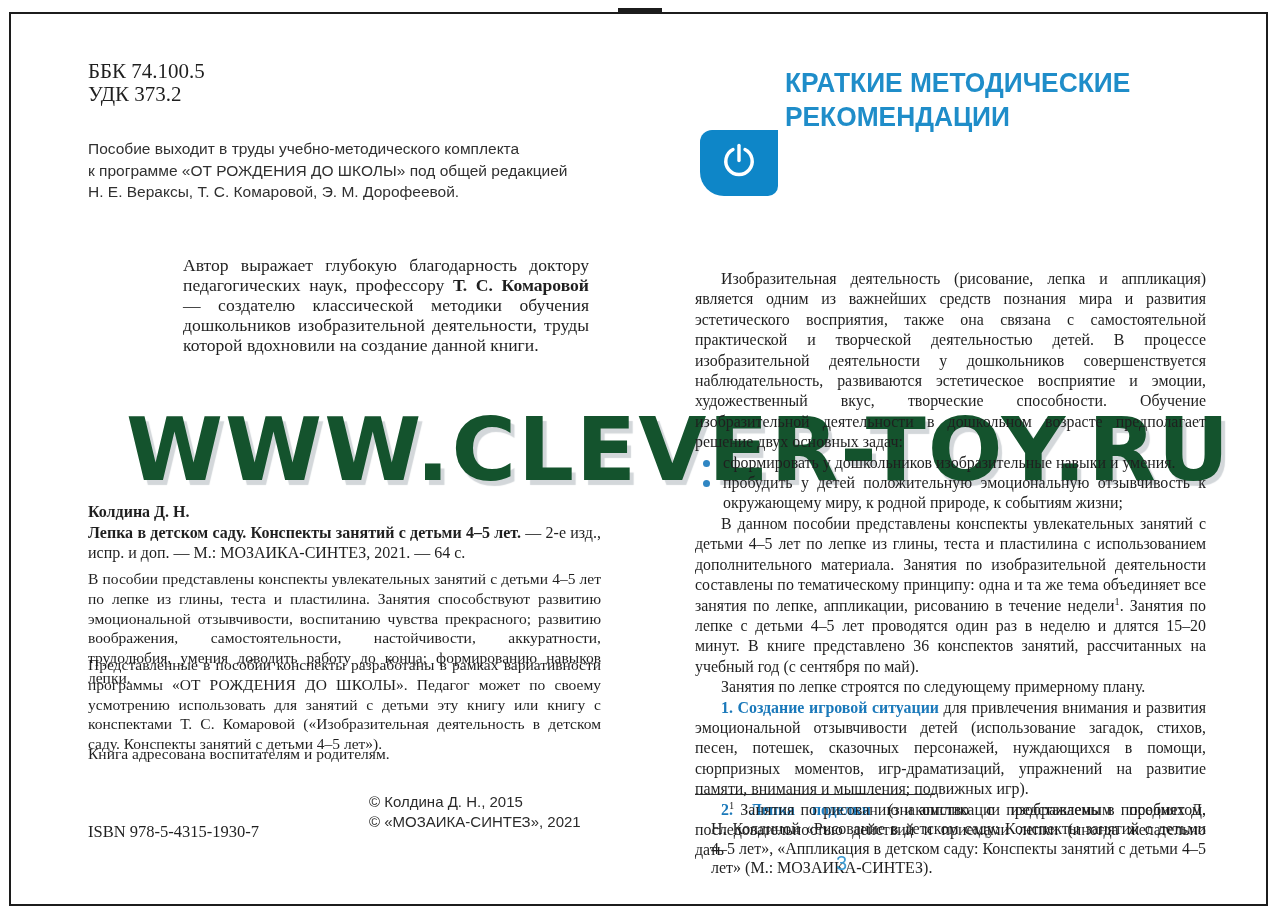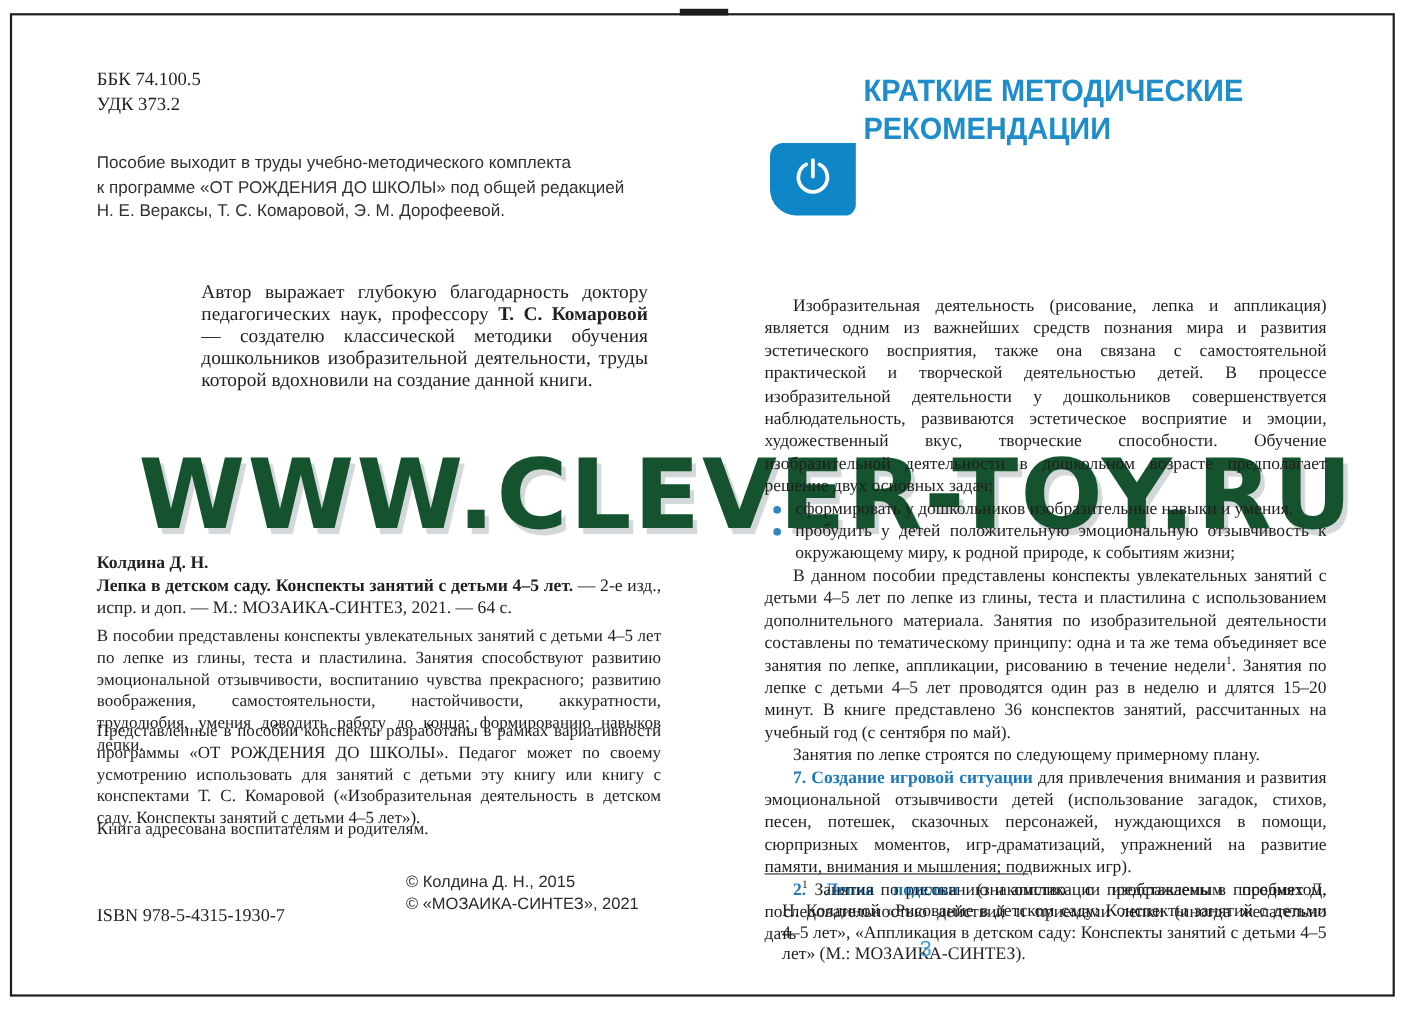--- a/index.html
+++ b/index.html
@@ -14,21 +14,21 @@
   .sans{font-family:"Liberation Sans",sans-serif;}
   .just{text-align:justify;}
   p{margin:0;}
 
   
   .watermark{position:absolute;left:126px;top:398px;z-index:1;white-space:nowrap;
              font-family:"DejaVu Sans",sans-serif;font-weight:bold;font-size:88px;
              letter-spacing:2px;color:#14532d;text-shadow:4px 5px 1px #d3d7da;}
 
   
-  .codes{left:88px;top:60px;font-size:17px;line-height:23px;}
+  .codes{left:88px;top:60px;font-size:21px;line-height:23px;}
   .series-note{left:88px;top:138px;font-size:15.5px;line-height:21.5px;color:#303030;white-space:nowrap;}
   .ack{left:183px;top:256px;width:406px;font-size:17.6px;line-height:19.9px;}
   .bib{left:88px;top:502px;width:513px;font-size:16px;line-height:20.6px;}
   .annotation{left:88px;width:513px;font-size:15.5px;line-height:19.8px;}
   .ann-1{top:569px;} .ann-2{top:655px;} .ann-3{top:744px;}
   .copyrights{left:369px;top:792px;font-size:15px;line-height:20px;color:#2b2b2b;}
   .isbn{left:88px;top:822px;font-size:16.5px;}
 
   
   .heading{left:785px;top:66px;font-family:"Liberation Sans",sans-serif;font-weight:700;
@@ -105,21 +105,21 @@
   </div>
 
   <div class="abs body-col serif">
     <p class="ind just">Изобразительная деятельность (рисование, лепка и аппликация) является одним из важнейших средств познания мира и развития эстетического восприятия, также она связана с самостоятельной практической и творческой деятельностью детей. В процессе изобразительной деятельности у дошкольников совершенствуется наблюдательность, развиваются эстетическое восприятие и эмоции, художественный вкус, творческие способности. Обучение изобразительной деятельности в дошкольном возрасте предполагает решение двух основных задач:</p>
     <ul class="bullets">
       <li><span>сформировать у дошкольников изобразительные навыки и умения.</span></li>
       <li><span>пробудить у детей положительную эмоциональную отзывчивость к окружающему миру, к родной природе, к событиям жизни;</span></li>
     </ul>
     <p class="ind just"><span>В данном пособии представлены конспекты увлекательных занятий с детьми 4–5 лет по лепке из глины, теста и пластилина с использованием дополнительного материала. Занятия по изобразительной деятельности составлены по тематическому принципу: одна и та же тема объединяет все занятия по лепке, аппликации, рисованию в течение недели</span><sup>1</sup><span>. Занятия по лепке с детьми 4–5 лет проводятся один раз в неделю и длятся 15–20 минут. В книге представлено 36 конспектов занятий, рассчитанных на учебный год (с сентября по май).</span></p>
     <p class="ind">Занятия по лепке строятся по следующему примерному плану.</p>
-    <p class="ind just"><b class="plan-label">7. Создание игровой ситуации</b><span> для привлечения внимания и развития эмоциональной отзывчивости детей (использование загадок, стихов, песен, потешек, сказочных персонажей, нуждающихся в помощи, сюрпризных моментов, игр-драматизаций, упражнений на развитие памяти, внимания и мышления; подвижных игр).</span></p>
+    <p class="ind just"><b class="plan-label">1. Создание игровой ситуации</b><span> для привлечения внимания и развития эмоциональной отзывчивости детей (использование загадок, стихов, песен, потешек, сказочных персонажей, нуждающихся в помощи, сюрпризных моментов, игр-драматизаций, упражнений на развитие памяти, внимания и мышления; подвижных игр).</span></p>
     <p class="ind just"><b class="plan-label">2. Лепка поделки</b><span> (знакомство с изображаемым предметом, последовательностью действий и приемами лепки (иногда желательно дать</span></p>
   </div>
 
   <div class="abs footnote-block serif">
     <div class="fn-rule"></div>
     <p class="fn-text"><sup>1</sup><span> Занятия по рисованию и аппликации представлены в пособиях Д. Н. Колдиной «Рисование в детском саду: Конспекты занятий с детьми 4–5 лет», «Аппликация в детском саду: Конспекты занятий с детьми 4–5 лет» (М.: МОЗАИКА-СИНТЕЗ).</span></p>
   </div>
 
   <div class="abs pageno">3</div>
 </div>

